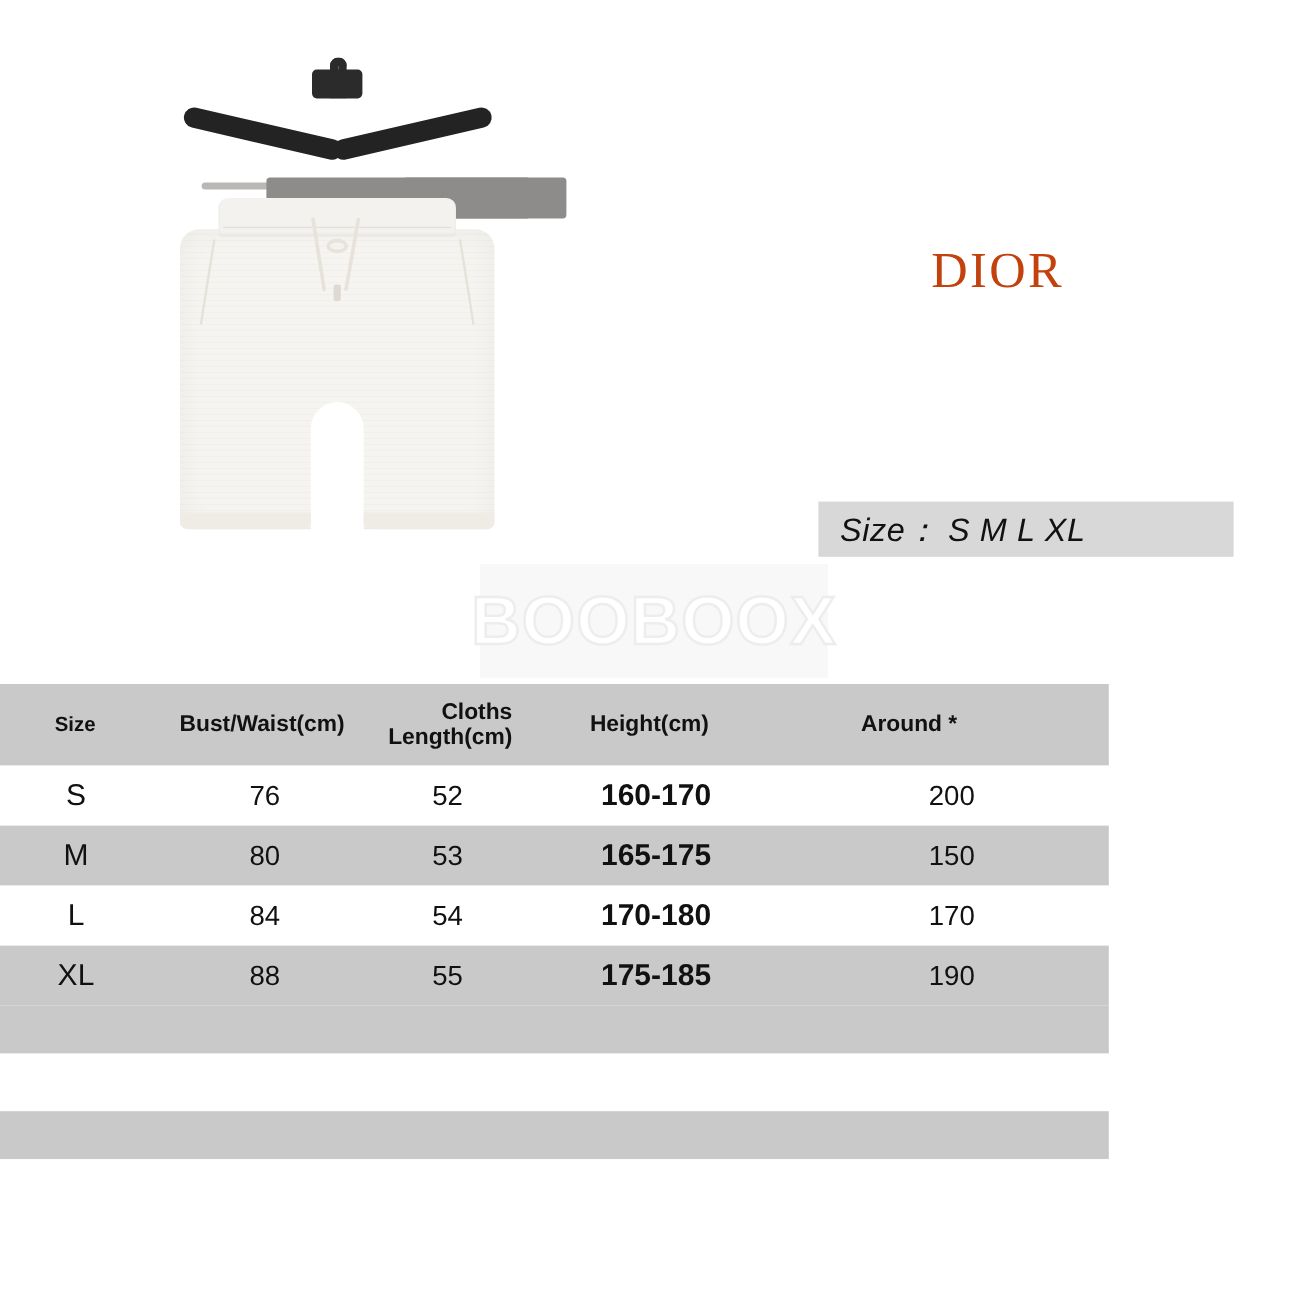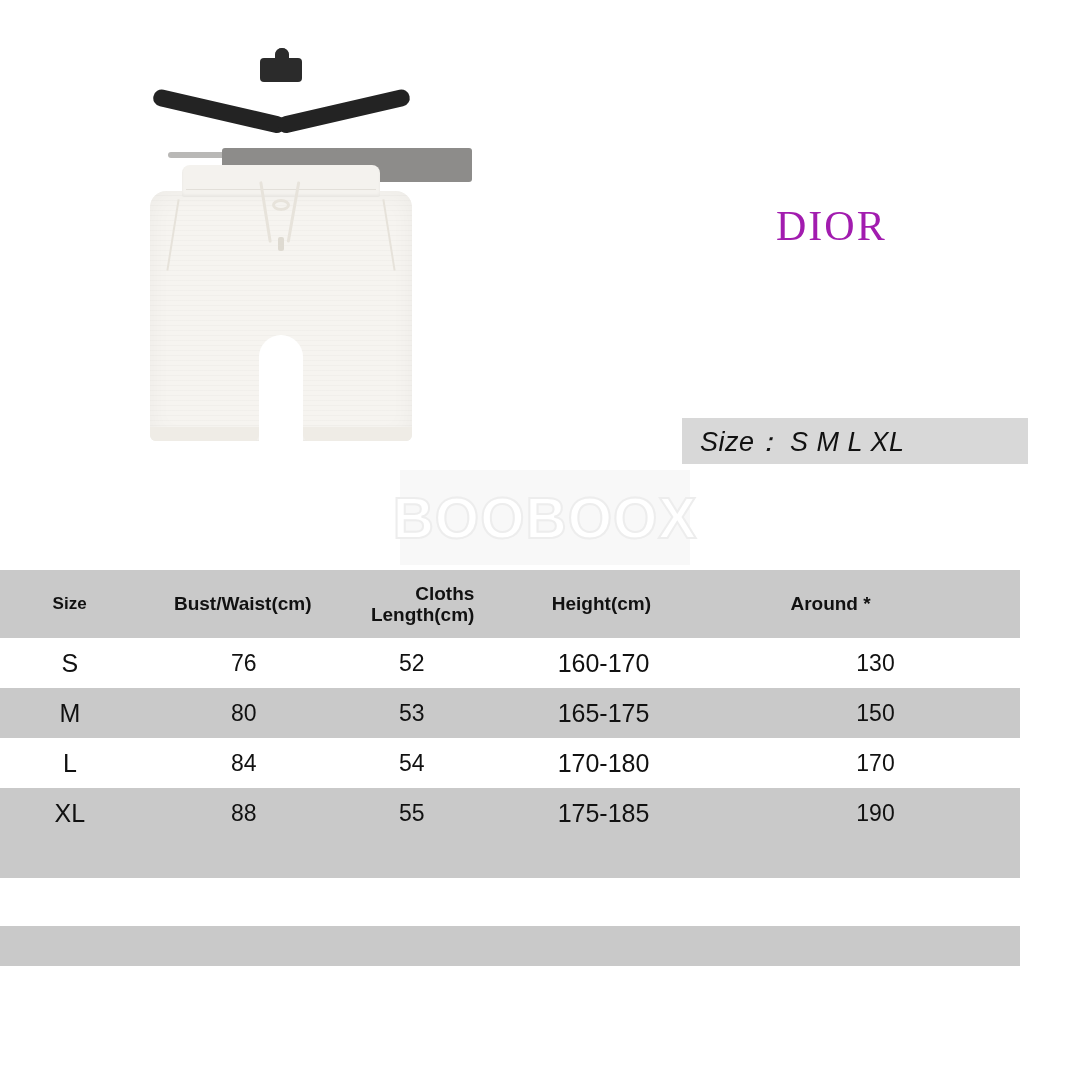--- a/index.html
+++ b/index.html
@@ -208,21 +208,21 @@
   }
 
   
   .brand {
     position: absolute;
     left: 776px;
     top: 202px;
     font-family: "Liberation Serif", serif;
     font-size: 42px;
     letter-spacing: 2px;
-    color: #a21caf;
+    color: #c2410c;
   }
 
   
   .size-band {
     position: absolute;
     left: 682px;
     top: 418px;
     width: 346px;
     height: 46px;
     background: #d8d8d8;
@@ -259,21 +259,21 @@
 
   
   .table {
     position: absolute;
     left: 0;
     top: 570px;
     width: 1080px;
   }
   .row {
     display: flex;
-    width: 1020px;
+    width: 924px;
     box-sizing: border-box;
   }
   .row.header {
     height: 68px;
     background: #c9c9c9;
     align-items: center;
   }
   .row.body-row {
     height: 50px;
     align-items: center;
@@ -284,21 +284,21 @@
   .row.spacer-grey { height: 40px; background: #c9c9c9; }
 
   .cell {
     text-align: center;
     color: #111;
     box-sizing: border-box;
   }
   .c0 { width: 148px; }
   .c1 { width: 220px; }
   .c2 { width: 136px; }
-  .c3 { width: 270px; }
+  .c3 { width: 270px; font-weight: bold; }
   .c4 { width: 306px; }
 
   .row.header .cell {
     font-size: 19px;
     font-weight: bold;
     line-height: 1.12;
   }
   .row.header .c0 { font-size: 17px; }
   .row.header .c2 { text-align: right; padding-left: 2px; }
   .row.header .c4 { text-align: left; padding-left: 62px; }
@@ -363,21 +363,21 @@
     <div class="cell c4">
       <div>Around *</div>
     </div>
   </div>
 
   <div class="row body-row white">
     <div class="cell c0">S</div>
     <div class="cell c1">76</div>
     <div class="cell c2">52</div>
     <div class="cell c3">160-170</div>
-    <div class="cell c4">130</div>
+    <div class="cell c4">200</div>
   </div>
 
   <div class="row body-row grey">
     <div class="cell c0">M</div>
     <div class="cell c1">80</div>
     <div class="cell c2">53</div>
     <div class="cell c3">165-175</div>
     <div class="cell c4">150</div>
   </div>
 

